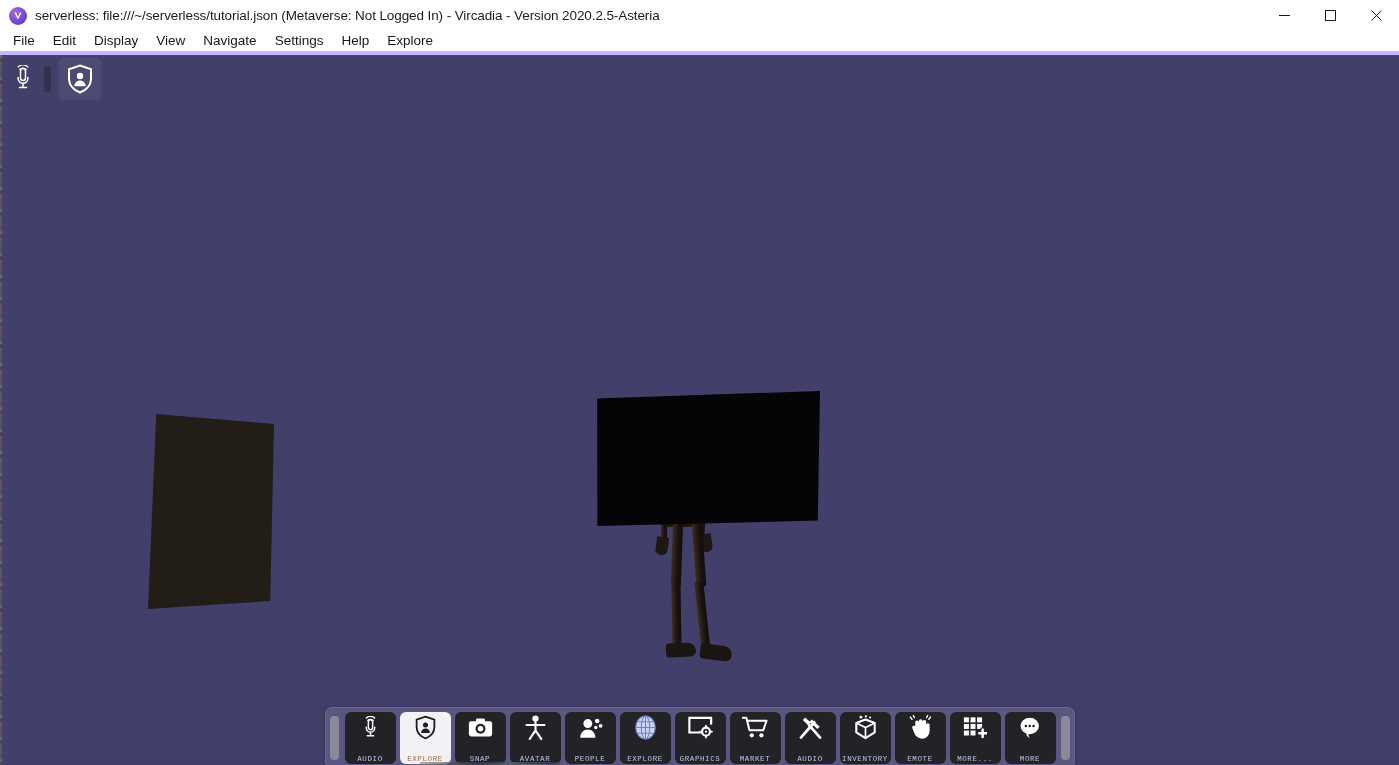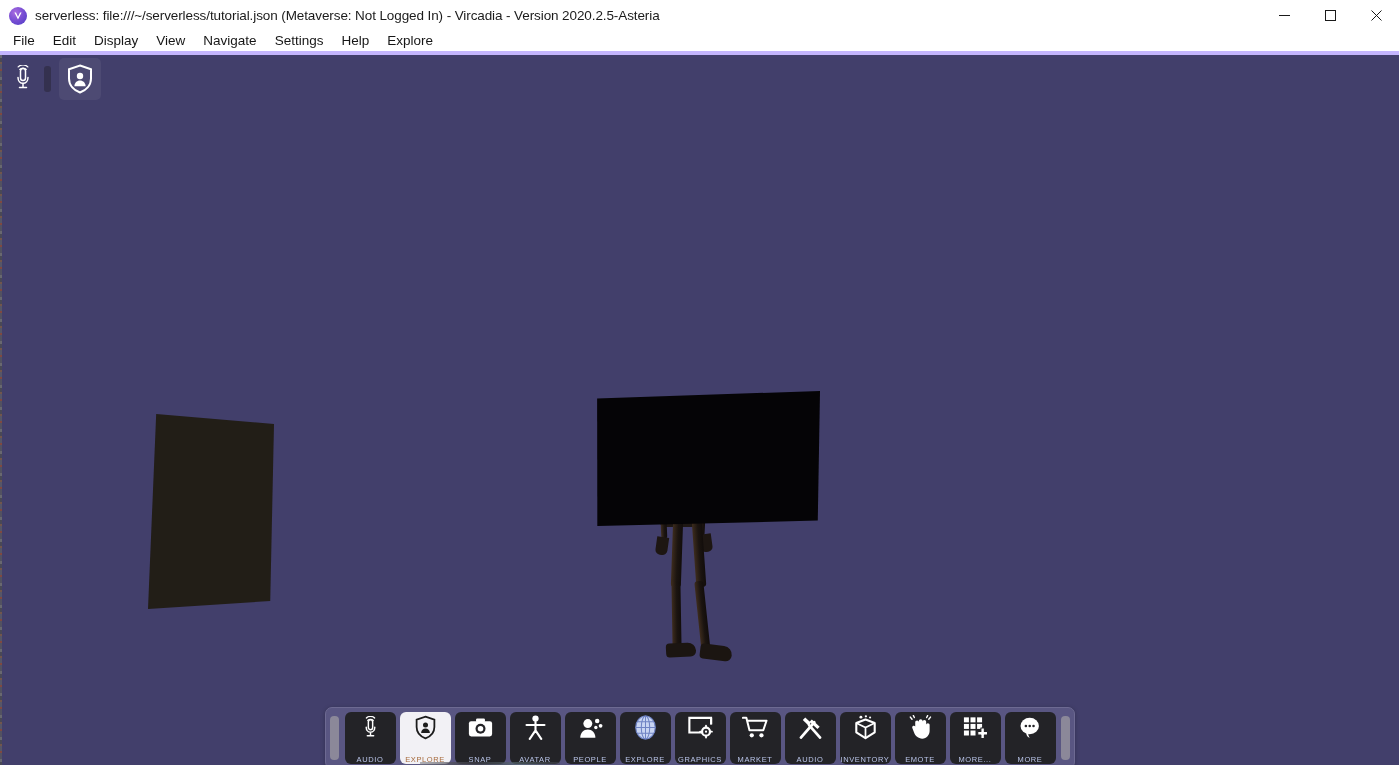--- a/index.html
+++ b/index.html
@@ -225,21 +225,21 @@
   }
   .tb-btn .ic {
     height: 26px;
     display: flex;
     align-items: center;
     justify-content: center;
   }
   .tb-btn .ic svg { display: block; }
   .tb-btn .lbl {
     margin-top: 15px;
-    font-family: Liberation Sans, sans-serif;
+    font-family: Liberation Mono, monospace;
     font-size: 7.5px;
     letter-spacing: 0.6px;
     color: #b9c4e8;
     white-space: nowrap;
     line-height: 9px;
   }
   .tb-btn.active { background: #f2f1f5; }
   .tb-btn.active .lbl { color: #a66a3c; }
 
   

